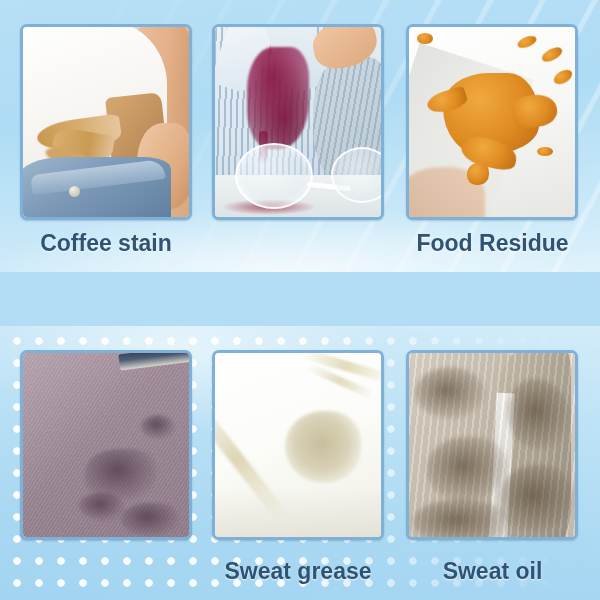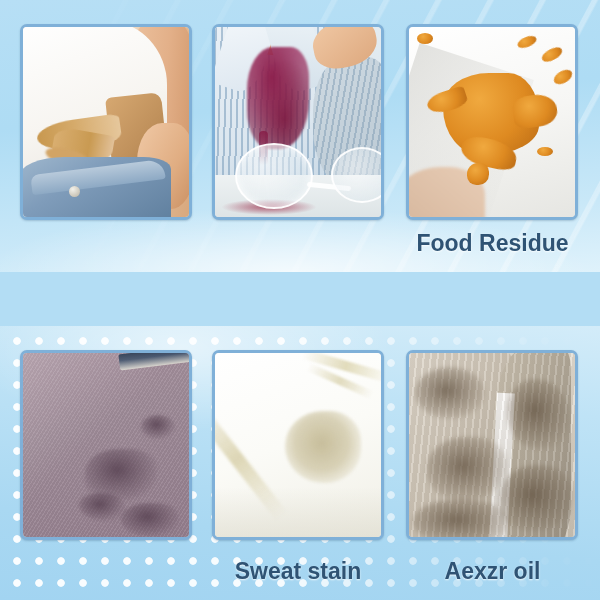--- a/index.html
+++ b/index.html
@@ -484,20 +484,21 @@
       <div class="blob b-arm3"></div>
       <div class="blob b-drip"></div>
       <div class="blob b-small1"></div>
       <div class="blob b-small2"></div>
       <div class="blob b-small3"></div>
       <div class="blob b-small4"></div>
       <div class="blob b-small5"></div>
     </div>
   </div>
 
+  <div class="label label-top lab-col1">Coffee stain</div>
   <div class="label label-top lab-col3">Food Residue</div>
 
 
   <div class="card" id="card-grease">
     <div class="photo p-grease">
       <div class="weave"></div>
       <div class="edge"></div>
       <div class="spot s1"></div>
       <div class="spot s2"></div>
       <div class="spot s3"></div>
@@ -523,16 +524,16 @@
       <div class="gap"></div>
       <div class="wrinkles"></div>
       <div class="dirt d1"></div>
       <div class="dirt d2"></div>
       <div class="dirt d3"></div>
       <div class="dirt d4"></div>
       <div class="dirt d5"></div>
     </div>
   </div>
 
-  <div class="label label-bottom lab-col2">Sweat stain</div>
-  <div class="label label-bottom lab-col3">Aexzr oil</div>
+  <div class="label label-bottom lab-col2">Sweat grease</div>
+  <div class="label label-bottom lab-col3">Sweat oil</div>
 
 </div>
 
 </body></html>

